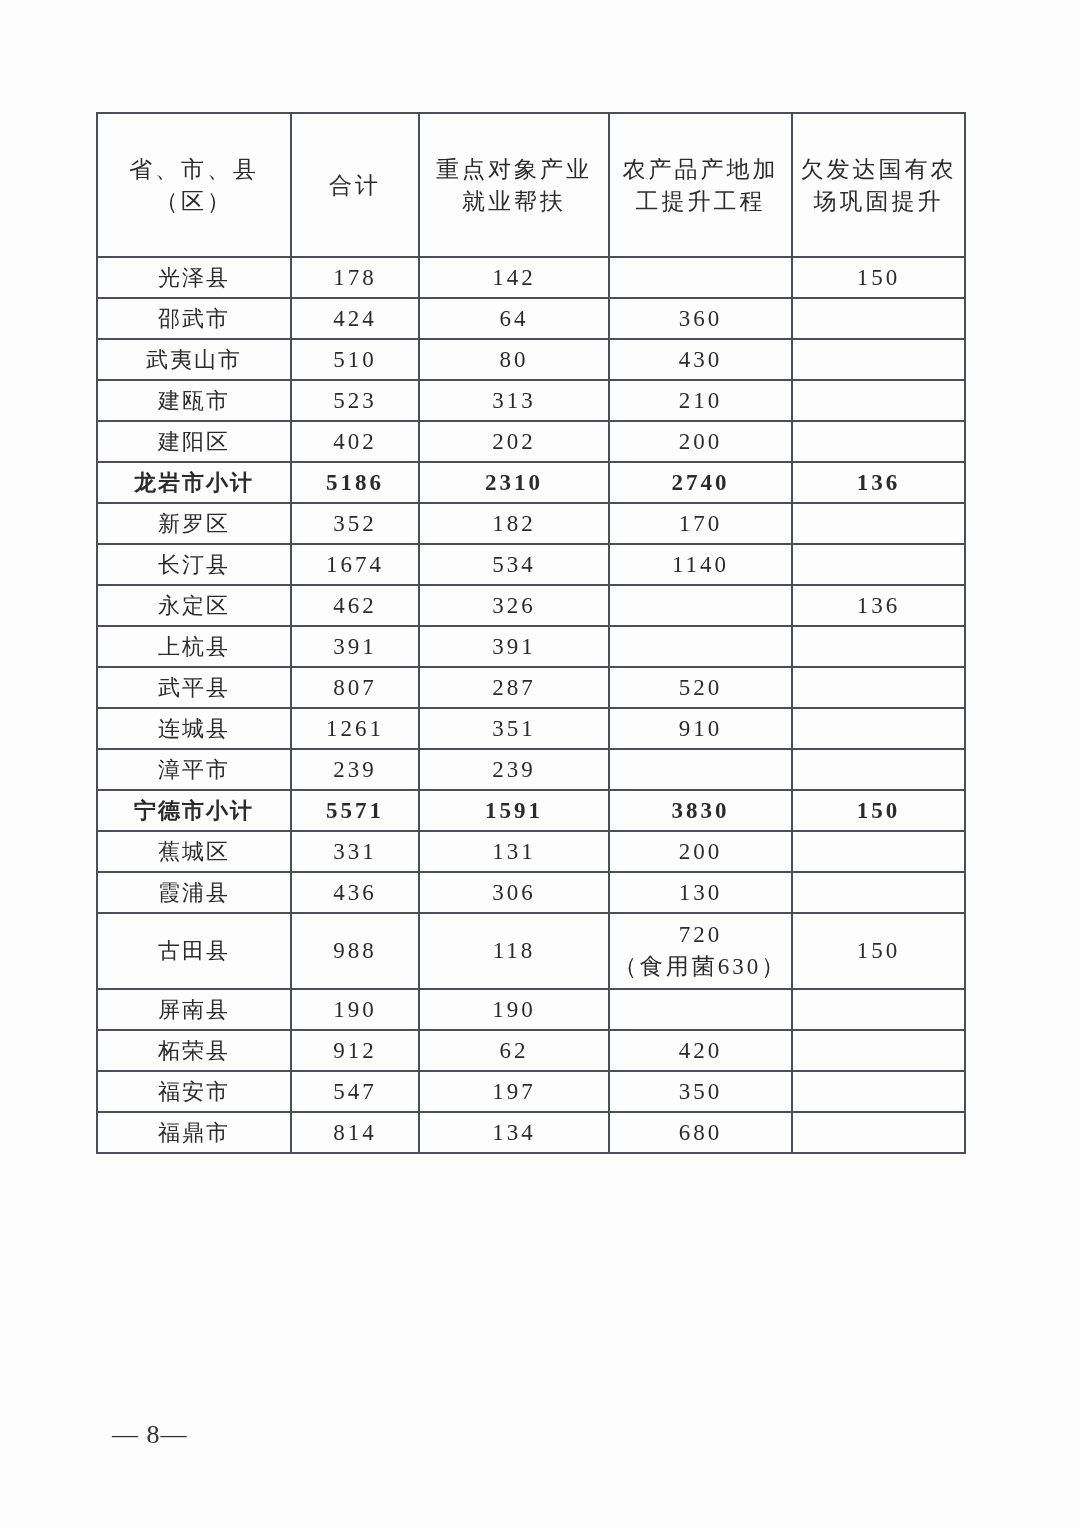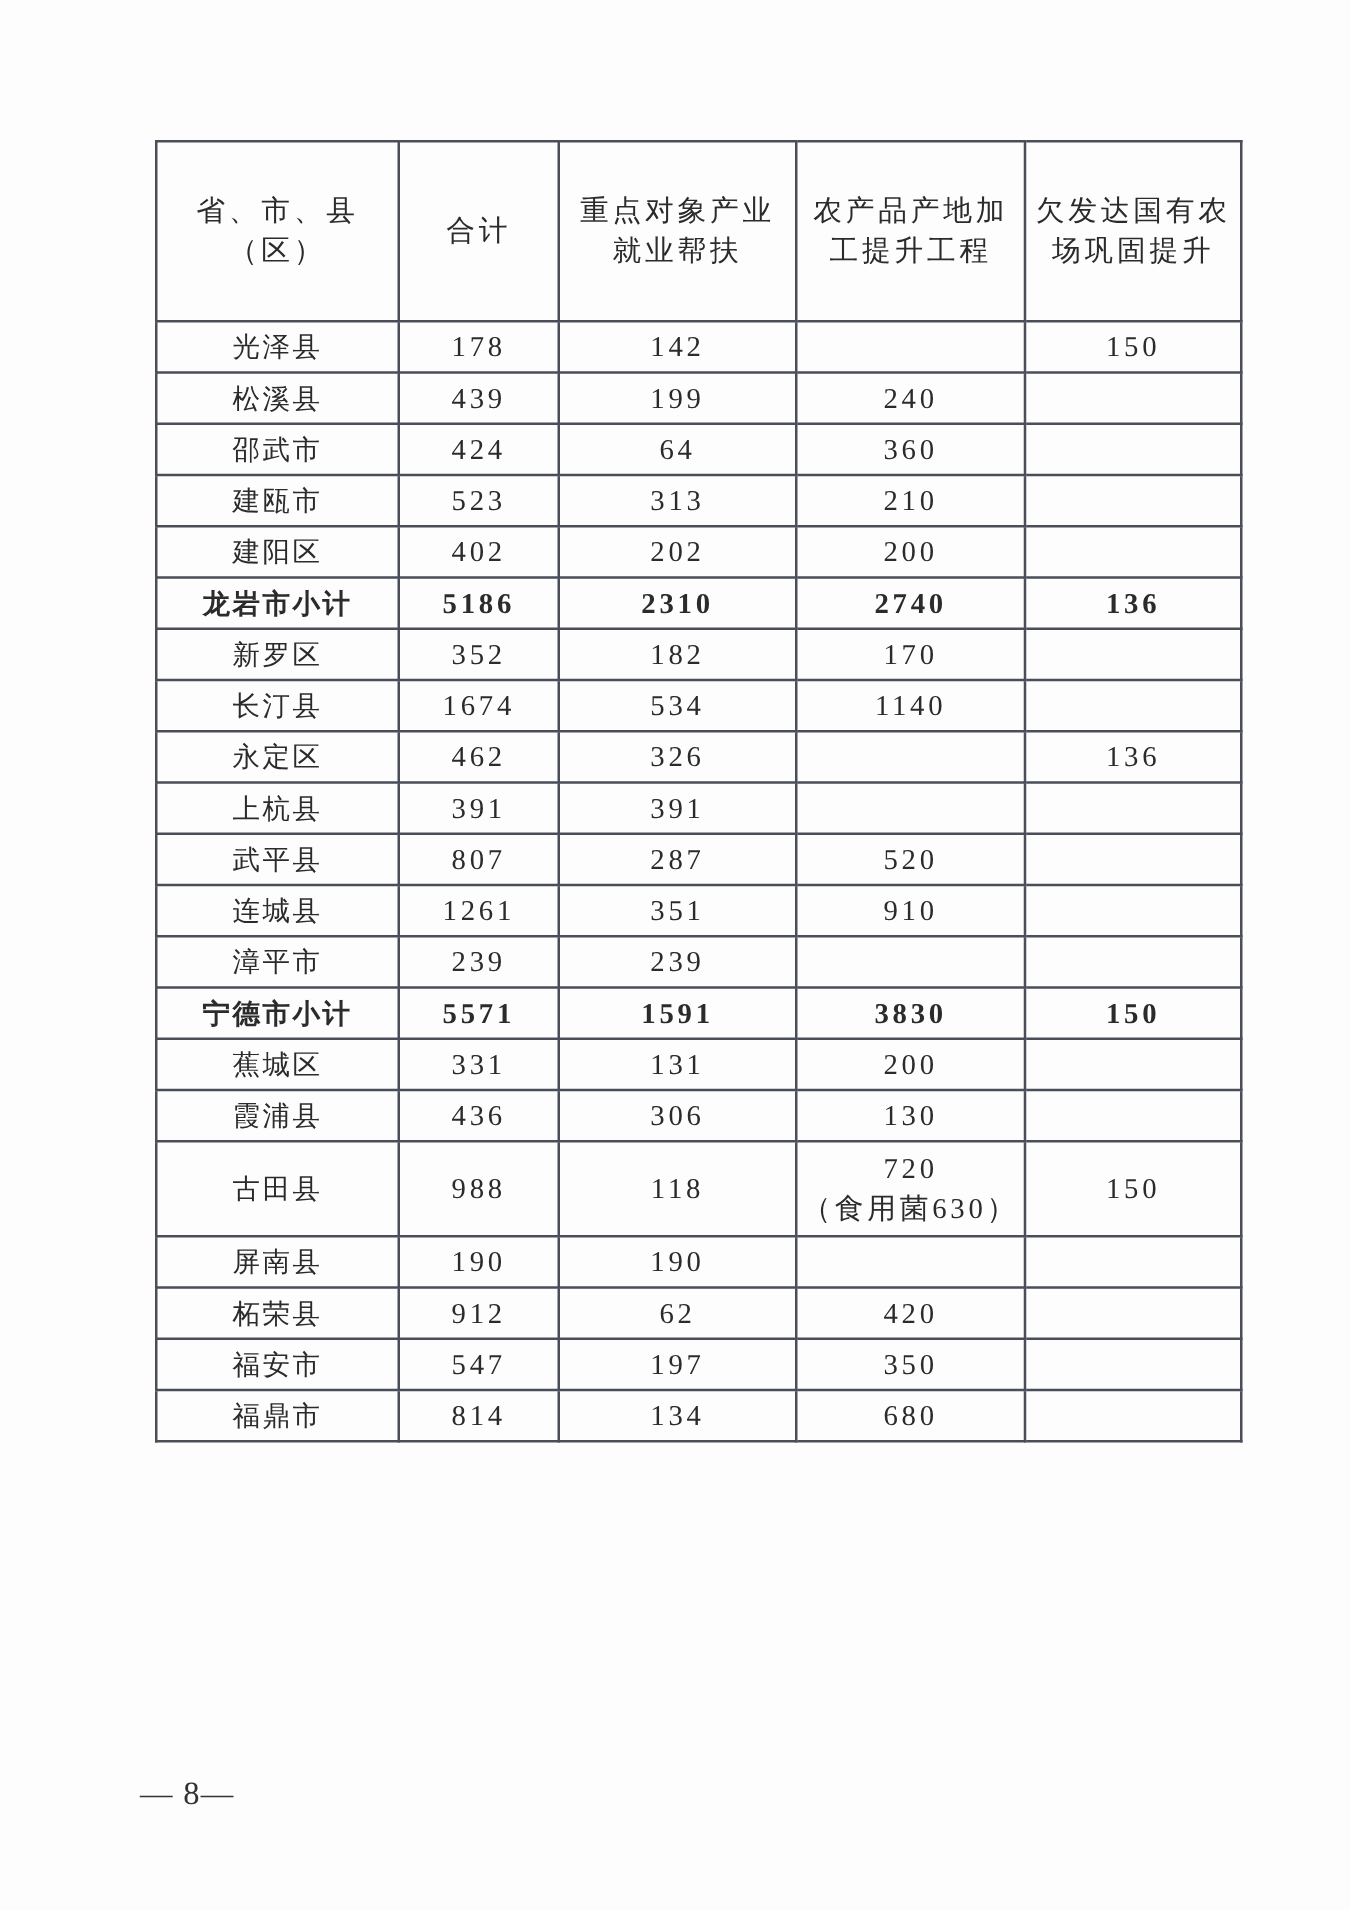--- a/index.html
+++ b/index.html
@@ -6,21 +6,21 @@
     body {
       width: 1080px; height: 1528px;
       background: #fdfdfd;
       position: relative;
       font-family: "DejaVu Serif", "Liberation Serif", serif;
       color: #2a2a2a;
       overflow: hidden;
     }
     .doc-table {
       position: absolute;
-      left: 124px; top: 112px;
+      left: 96px; top: 112px;
       width: 868px;
       border-collapse: collapse;
       table-layout: fixed;
       border: 2px solid #3b3f48;
     }
     .doc-table td, .doc-table th {
       border: 2px solid #4a4e58;
       text-align: center;
       vertical-align: middle;
       padding: 0;
@@ -89,31 +89,31 @@
   </thead>
   <tbody id="table-body">
       <tr class="row">
         <td>光泽县</td>
         <td class="num">178</td>
         <td class="num">142</td>
         <td class="num"></td>
         <td class="num">150</td>
       </tr>
       <tr class="row">
-        <td>松溪县</td>
-        <td class="num">439</td>
-        <td class="num">199</td>
-        <td class="num">240</td>
-        <td class="num"></td>
-      </tr>
-      <tr class="row">
         <td>邵武市</td>
         <td class="num">424</td>
         <td class="num">64</td>
         <td class="num">360</td>
+        <td class="num"></td>
+      </tr>
+      <tr class="row">
+        <td>武夷山市</td>
+        <td class="num">510</td>
+        <td class="num">80</td>
+        <td class="num">430</td>
         <td class="num"></td>
       </tr>
       <tr class="row">
         <td>建瓯市</td>
         <td class="num">523</td>
         <td class="num">313</td>
         <td class="num">210</td>
         <td class="num"></td>
       </tr>
       <tr class="row">

